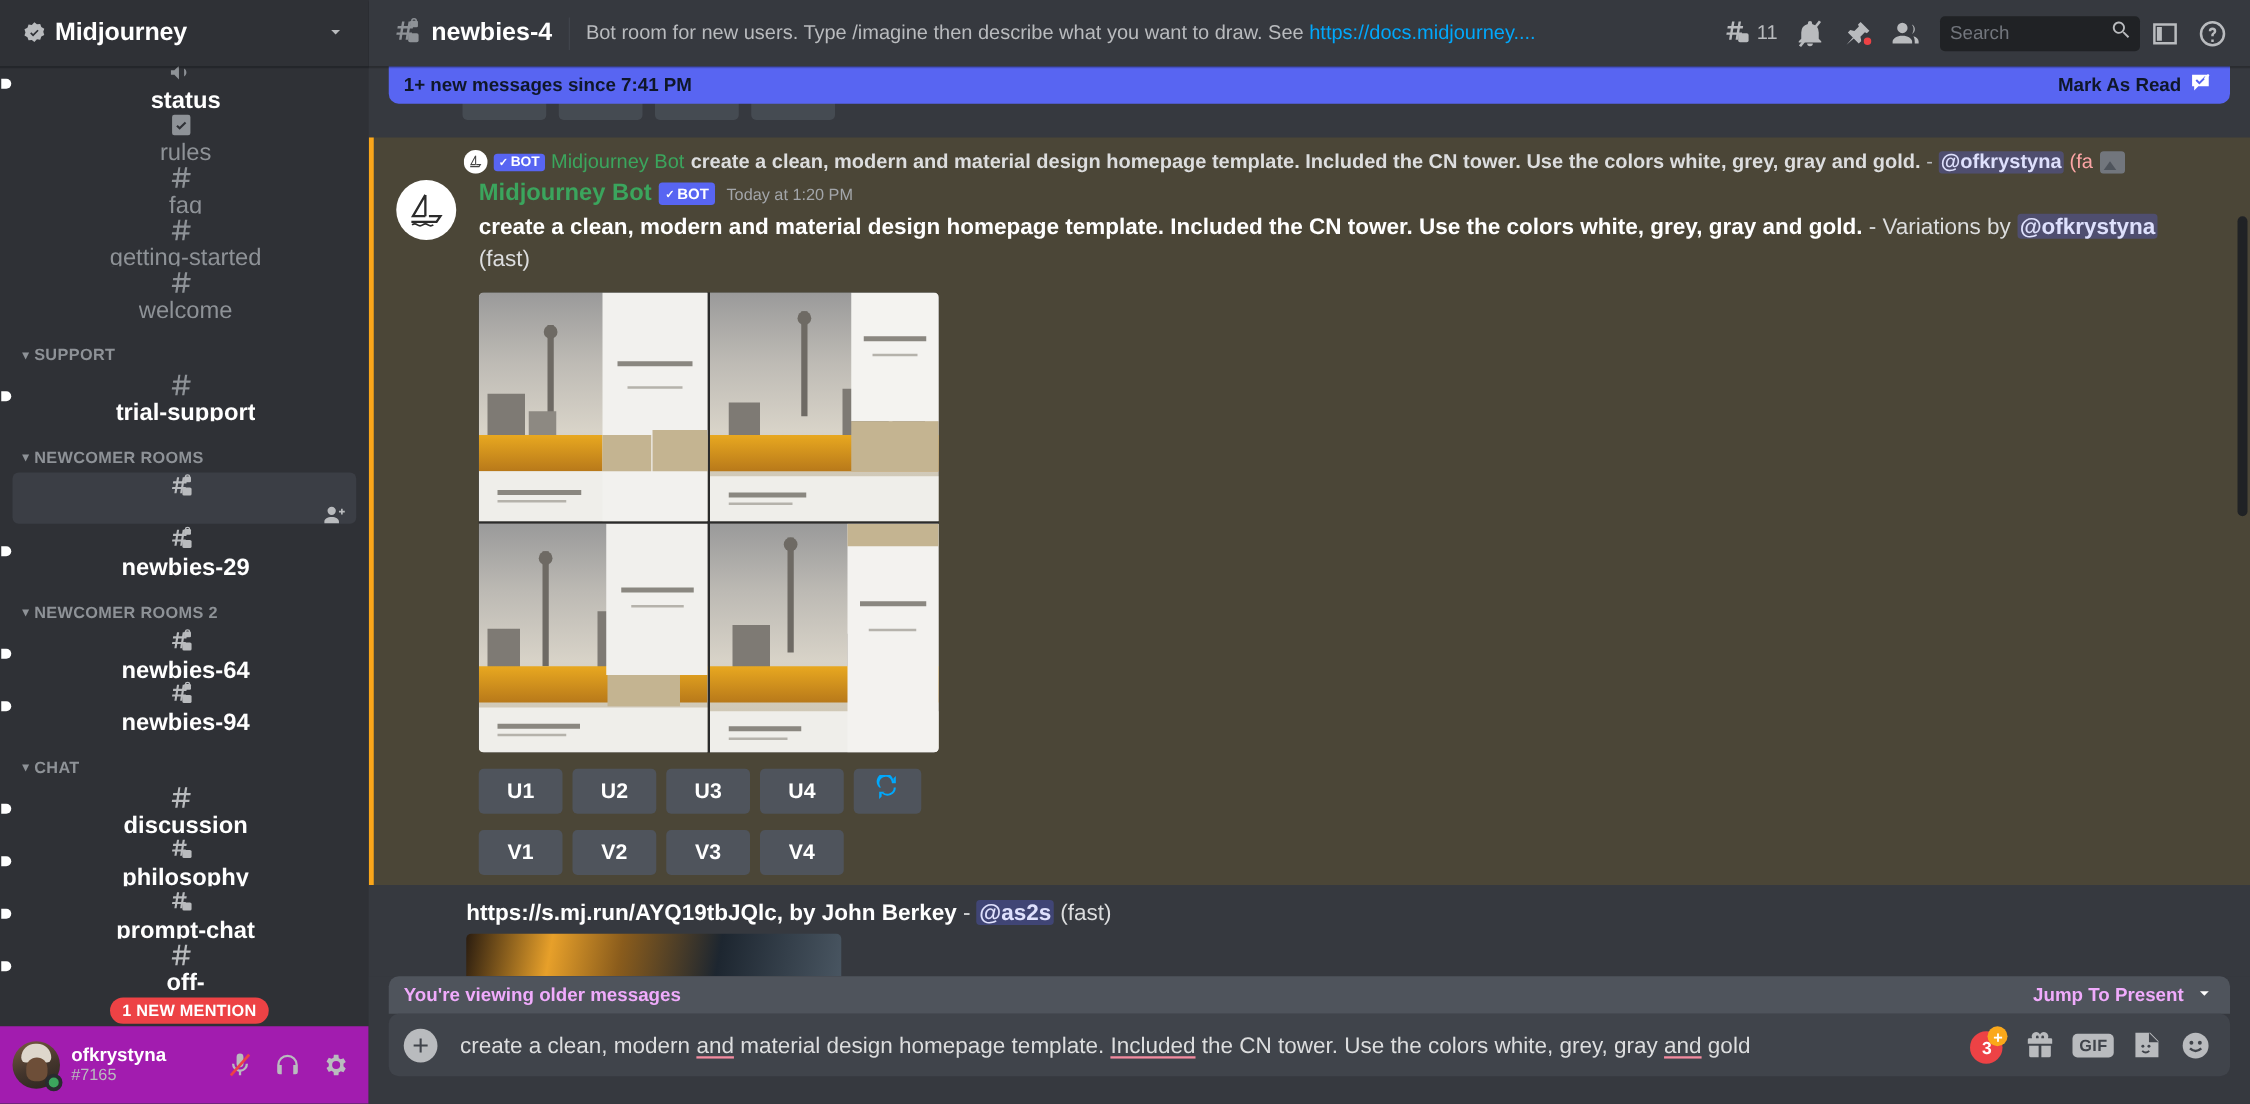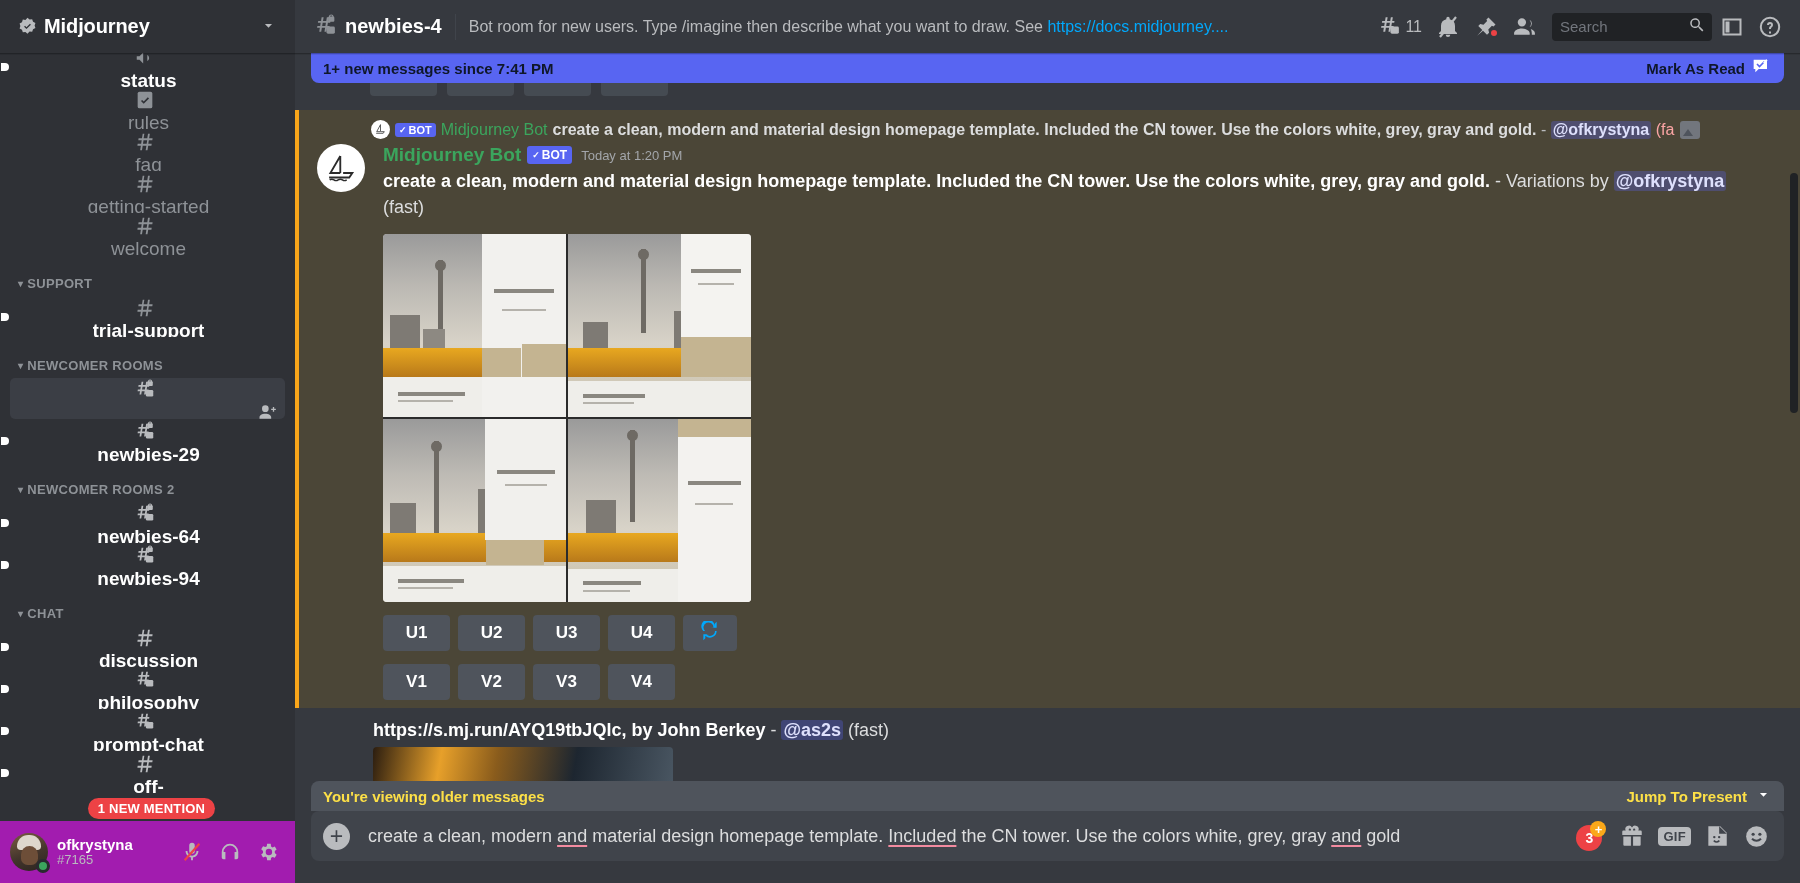--- a/index.html
+++ b/index.html
@@ -231,21 +231,21 @@
     border-radius: 4px 4px 0 0; }
 
   
   .vscroll { position: absolute; right: 2px; top: 120px; width: 8px; height: 240px; background: #202225; border-radius: 4px; }
 
   
   .bottom { padding: 0 16px 22px 16px; background: #36393f; position: relative; z-index: 3; }
   .olderbar {
     height: 30px; background: #4f545c; border-radius: 8px 8px 0 0;
     display: flex; align-items: center; padding: 0 12px;
-    font-size: 15px; color: #fde047; font-weight: 600;
+    font-size: 15px; color: #f0abfc; font-weight: 600;
   }
   .olderbar .jump { margin-left: auto; display: flex; align-items: center; gap: 8px; cursor: pointer; font-weight: 700; }
   .inputbar {
     background: #40444b; border-radius: 8px; min-height: 50px;
     display: flex; align-items: center; padding: 0 14px 0 12px;
   }
   .plus {
     width: 27px; height: 27px; border-radius: 50%; background: #b9bbbe;
     display: flex; align-items: center; justify-content: center; flex: 0 0 27px;
     color: #40444b; font-size: 23px; line-height: 1; cursor: pointer;

